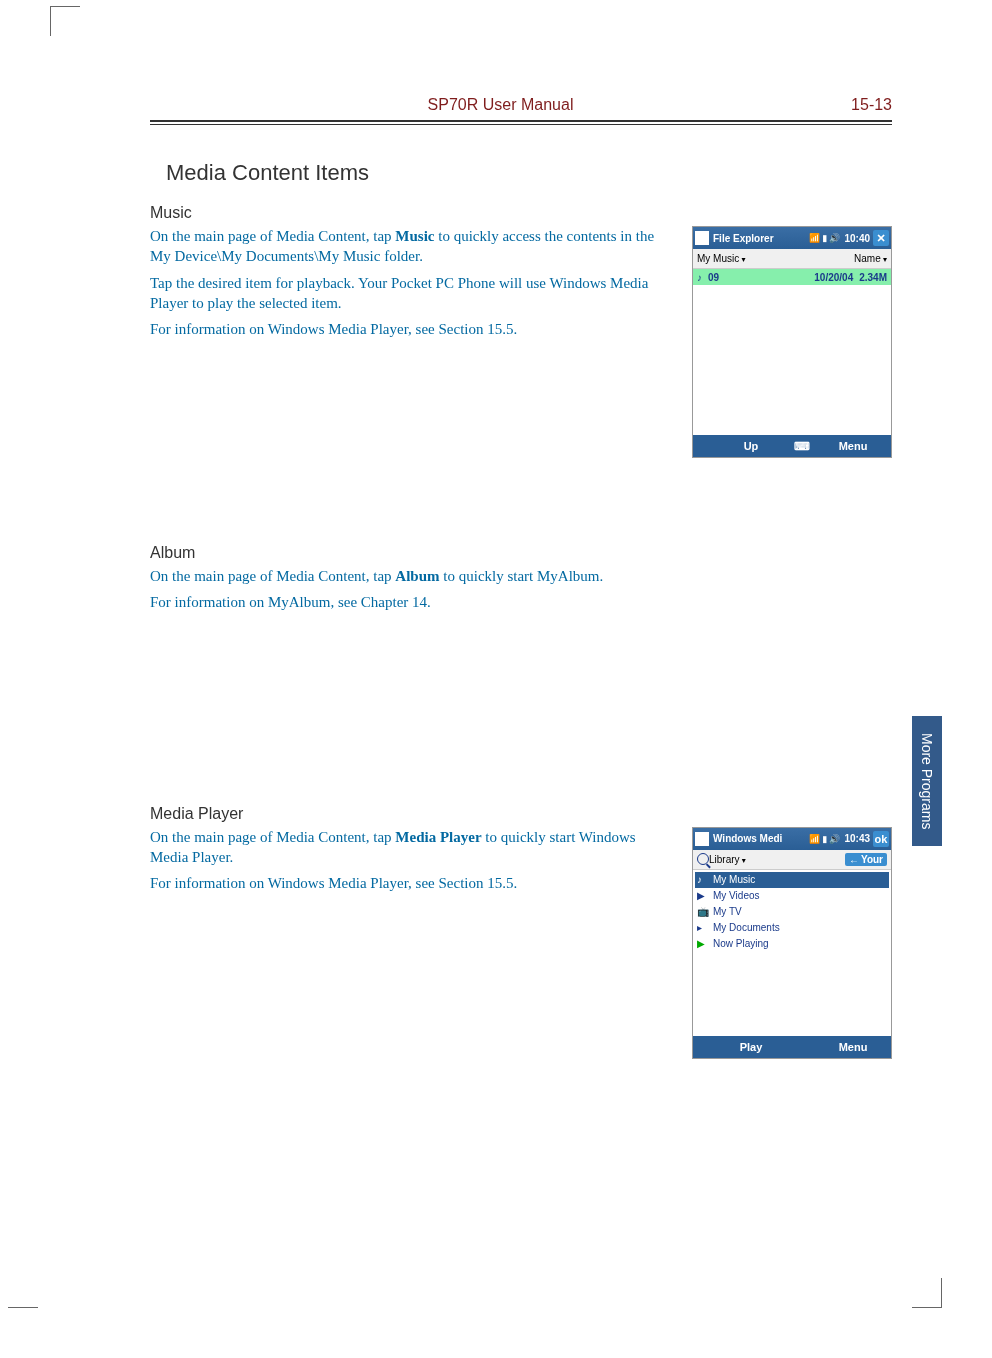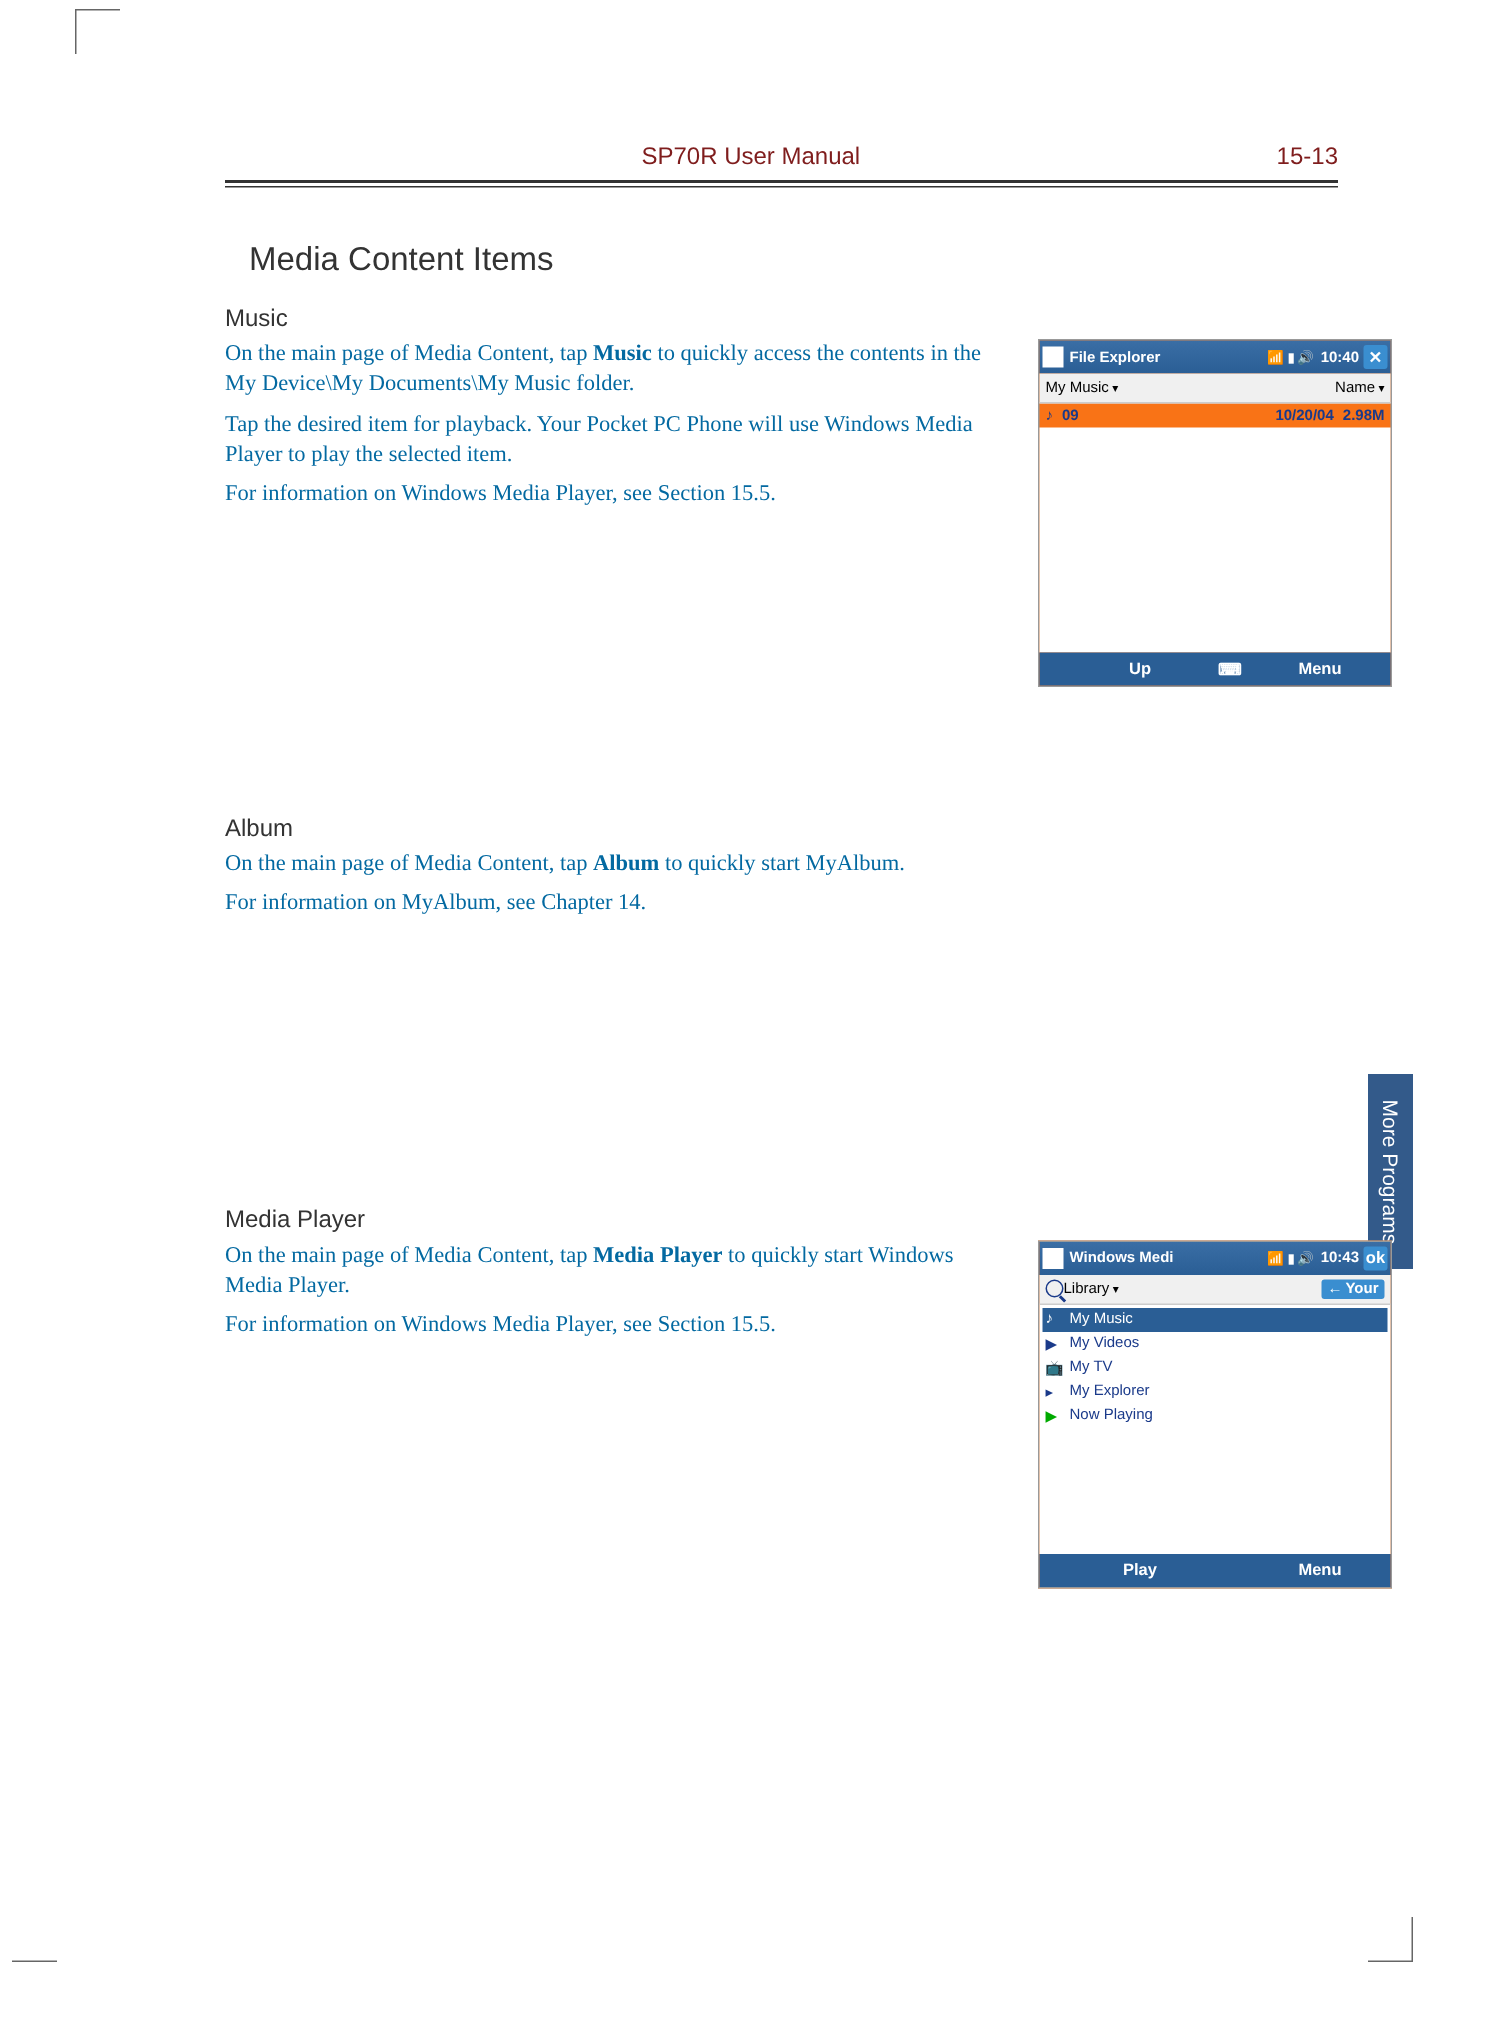--- a/index.html
+++ b/index.html
@@ -12,21 +12,21 @@
   .header .hr { text-align:right; }
   .hrule { position: absolute; left: 150px; right: 100px; top: 120px; height: 2px; background: #333; }
   .hrule2 { position: absolute; left: 150px; right: 100px; top: 124px; height: 1px; background: #333; }
   .content { position: absolute; left: 150px; right: 100px; top: 160px; }
   h2.section-title { font-family: Arial, sans-serif; font-weight: 400; font-size: 22px; color: #333; margin-bottom: 18px; margin-left: 16px; }
   h3.subhead { font-family: Arial, sans-serif; font-weight: 400; font-size: 16px; color: #333; margin-top: 6px; margin-bottom: 4px; }
   .block { display: flex; gap: 20px; margin-bottom: 40px; }
   .textcol { flex: 1; }
   .textcol p { font-size: 15px; line-height: 1.35; color: #0369a1; margin-bottom: 6px; }
   .imgcol { width: 200px; }
-  .screenshot { width: 236px; height: 232px; border: 1px solid #999; background: #f97316; font-family: Tahoma, Arial, sans-serif; font-size: 10px; position: relative; display: flex; flex-direction: column; }
+  .screenshot { width: 200px; height: 232px; border: 1px solid #999; background: #86efac; font-family: Tahoma, Arial, sans-serif; font-size: 10px; position: relative; display: flex; flex-direction: column; }
   .titlebar { height: 22px; background: linear-gradient(#3a6ea5,#2a5e95); color: #fff; display: flex; align-items: center; padding: 0 2px; }
   .titlebar .winflag { width: 14px; height: 14px; background: #fff; margin-right: 4px; display: inline-block; }
   .titlebar .ttl { flex: 1; font-weight: bold; font-size: 10px; }
   .titlebar .sig { font-size: 9px; margin: 0 1px; }
   .titlebar .time { font-weight: bold; margin: 0 3px; font-size: 10px; }
   .titlebar .closebtn { width: 16px; height: 16px; background: #3a8ed0; color: #fff; display: flex; align-items: center; justify-content: center; border-radius: 2px; font-size: 11px; font-weight: bold; }
   .subbar { height: 20px; background: #f0f0f0; border-bottom: 1px solid #ccc; display: flex; align-items: center; padding: 0 4px; justify-content: space-between; color: #000; }
   .subbar .dd::after { content: " ▾"; font-size: 8px; }
   .filerow { height: 16px; display: flex; align-items: center; color: #1a3a8a; font-weight: bold; padding: 0 4px; gap: 6px; font-size: 10px; }
   .filerow .fname { flex: 1; }
@@ -84,21 +84,21 @@
           <span class="closebtn">✕</span>
         </div>
         <div class="subbar">
           <span class="dd">My Music</span>
           <span class="dd">Name</span>
         </div>
         <div class="filerow">
           <span>♪</span>
           <span class="fname">09</span>
           <span>10/20/04</span>
-          <span>2.98M</span>
+          <span>2.34M</span>
         </div>
         <div class="listarea"></div>
         <div class="softbar">
           <div class="sbl">Up</div>
           <div class="kbd">⌨</div>
           <div class="sbr">Menu</div>
         </div>
       </div>
     </div>
   </div>
@@ -153,21 +153,21 @@
           <div class="libitem">
               <span class="libicon">▶</span>
               <span>My Videos</span>
             </div>
           <div class="libitem">
               <span class="libicon">📺</span>
               <span>My TV</span>
             </div>
           <div class="libitem">
               <span class="libicon">▸</span>
-              <span>My Explorer</span>
+              <span>My Documents</span>
             </div>
           <div class="libitem">
               <span class="libicon" style="color:#0a0">▶</span>
               <span>Now Playing</span>
             </div>
         </div>
         <div class="softbar">
           <div class="sbl">Play</div>
           <div class="kbd"></div>
           <div class="sbr">Menu</div>

